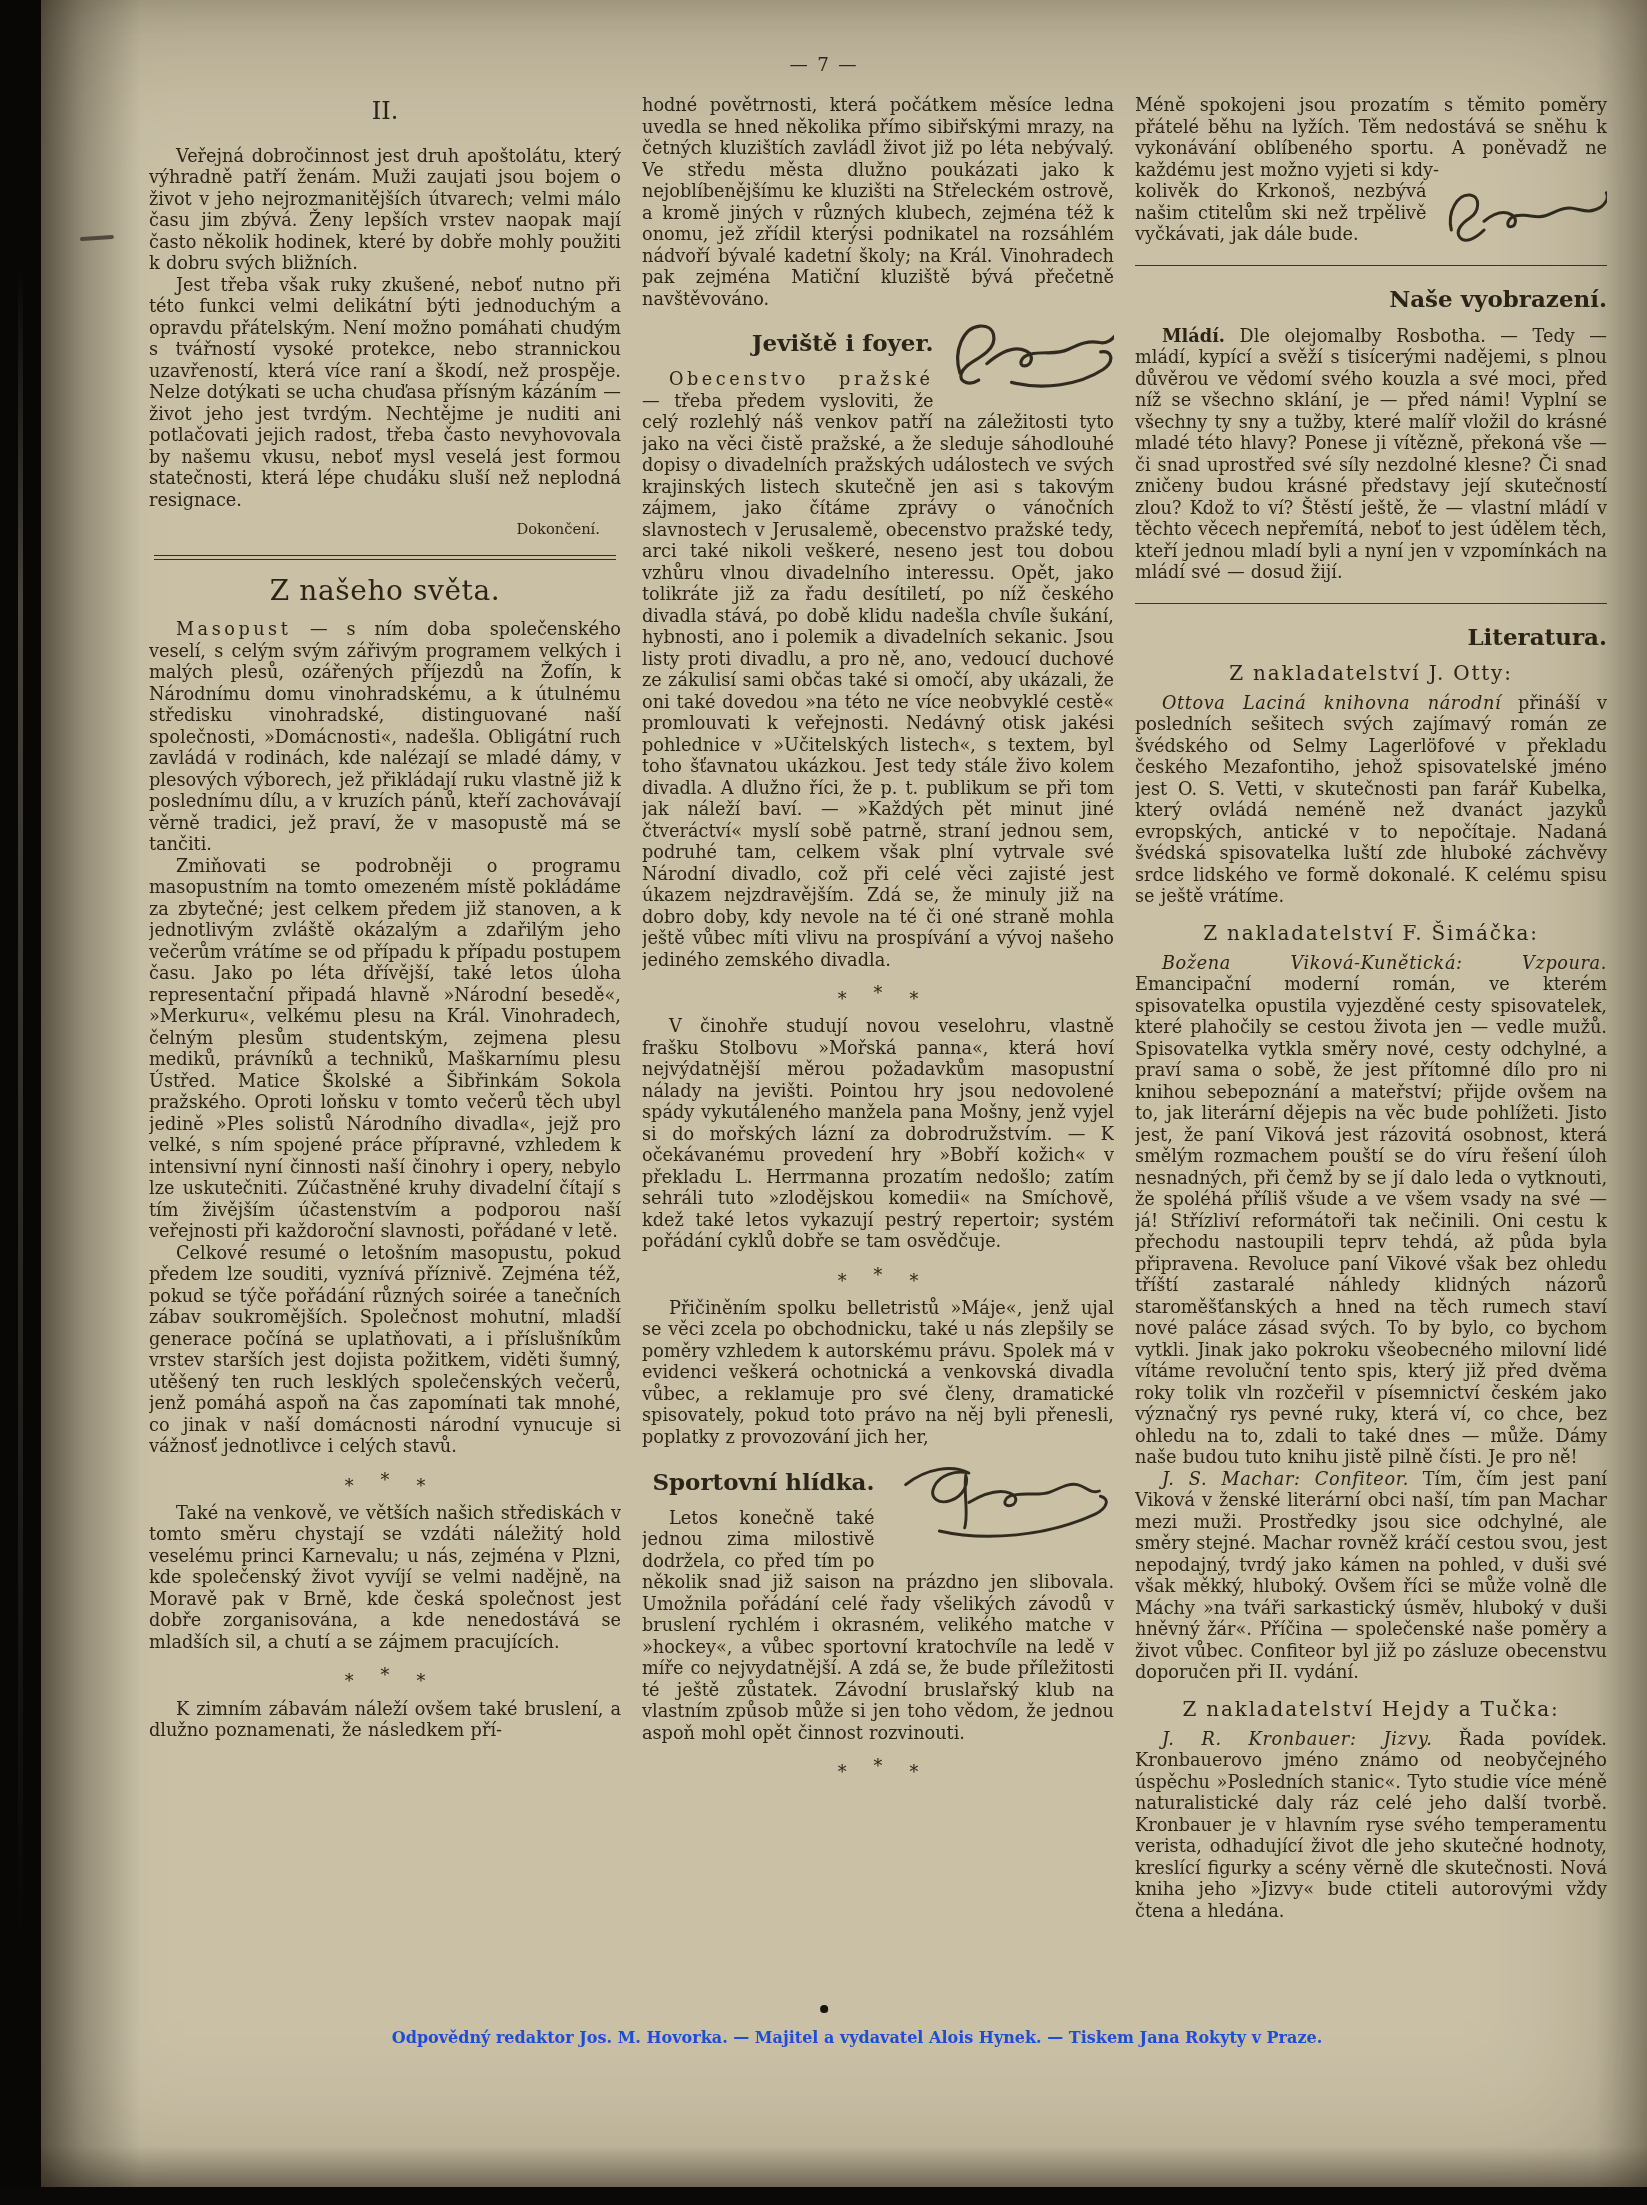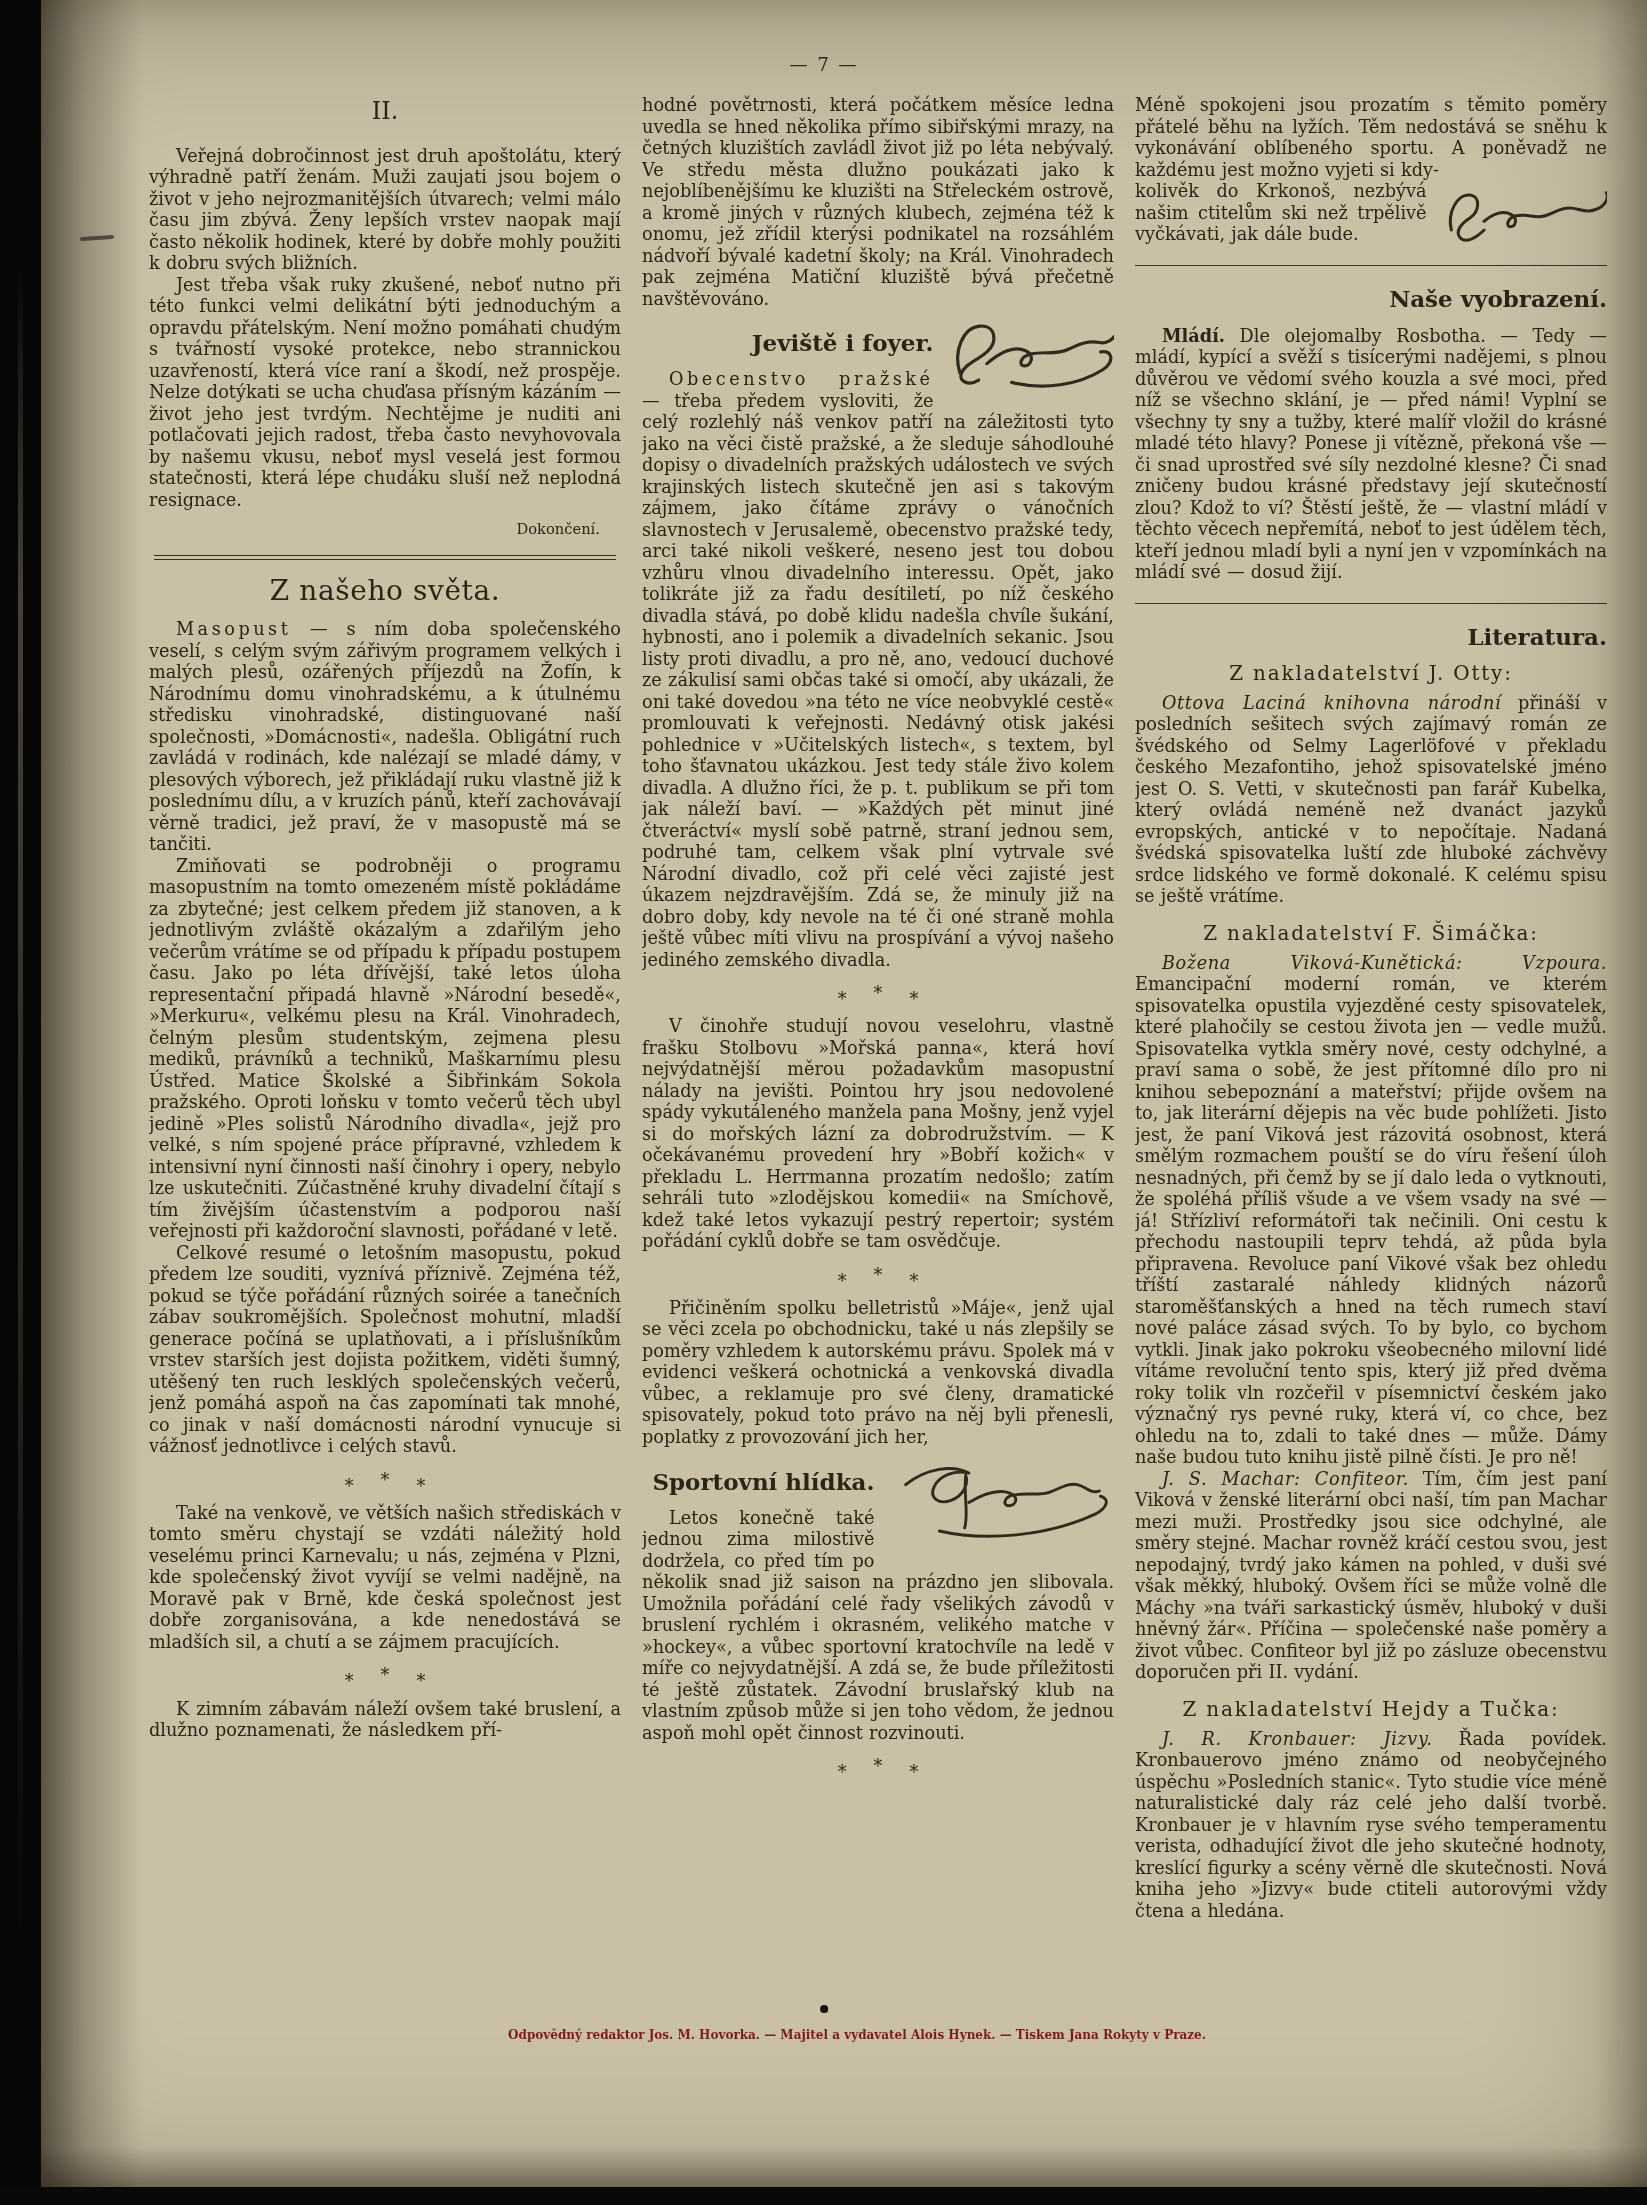--- a/index.html
+++ b/index.html
@@ -50,21 +50,21 @@
 
   .sig-float{float:right;margin:2.4px -5.9px 2.4px 9.4px;}
   .sig-float svg{display:block;}
   .ink{stroke:#241e12;fill:none;stroke-width:5.5;stroke-linecap:round;stroke-linejoin:round;opacity:0.92;}
 
   .margin-dash{position:absolute;left:80px;top:236px;width:34px;height:4.1px;background:#3c352a;
     border-radius:2.4px;transform:rotate(-4deg);opacity:0.8;z-index:8;}
   .footer-dot{position:absolute;left:50%;top:2005px;width:7.7px;height:7.7px;border-radius:50%;
     background:#17130d;transform:translateX(-50%);}
   .footer{position:absolute;left:149px;right:83px;top:2028px;text-align:center;
-    font-weight:bold;font-size:12px;color:#7f1d1d;}
+    font-weight:bold;font-size:16px;color:#1d4ed8;}
 </style>
 </head>
 <body>
 
 <div class="scan">
   <div class="paper">
     <div class="stain1"></div>
     <div class="stain2"></div>
 
     <div class="page-num">— 7 —</div>

